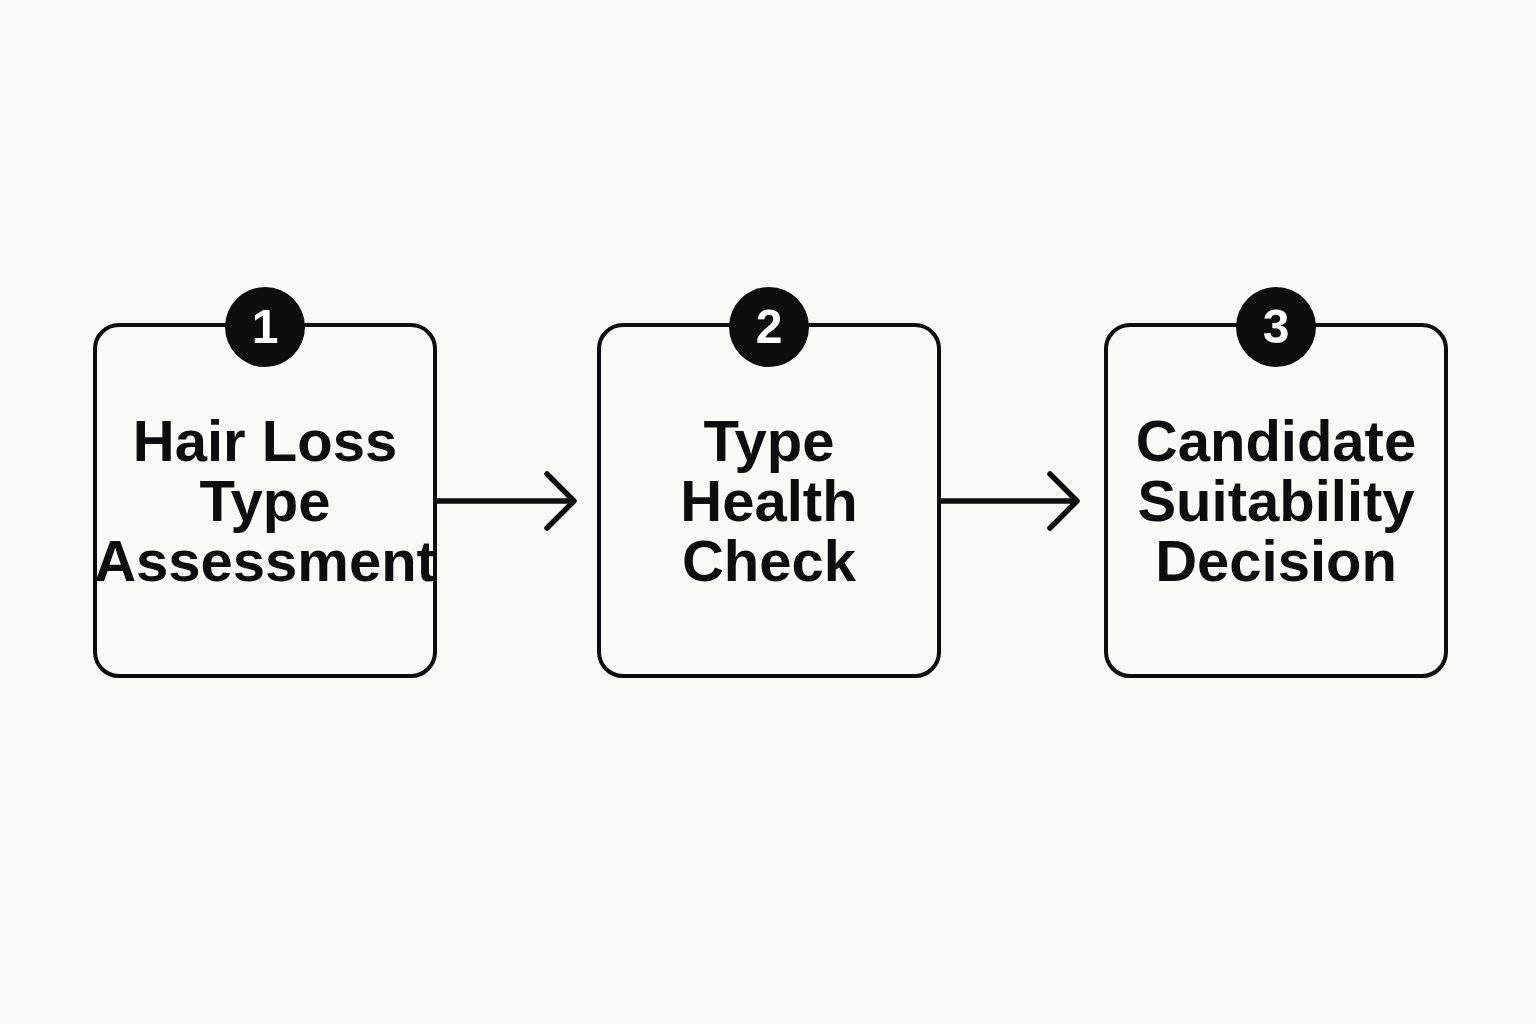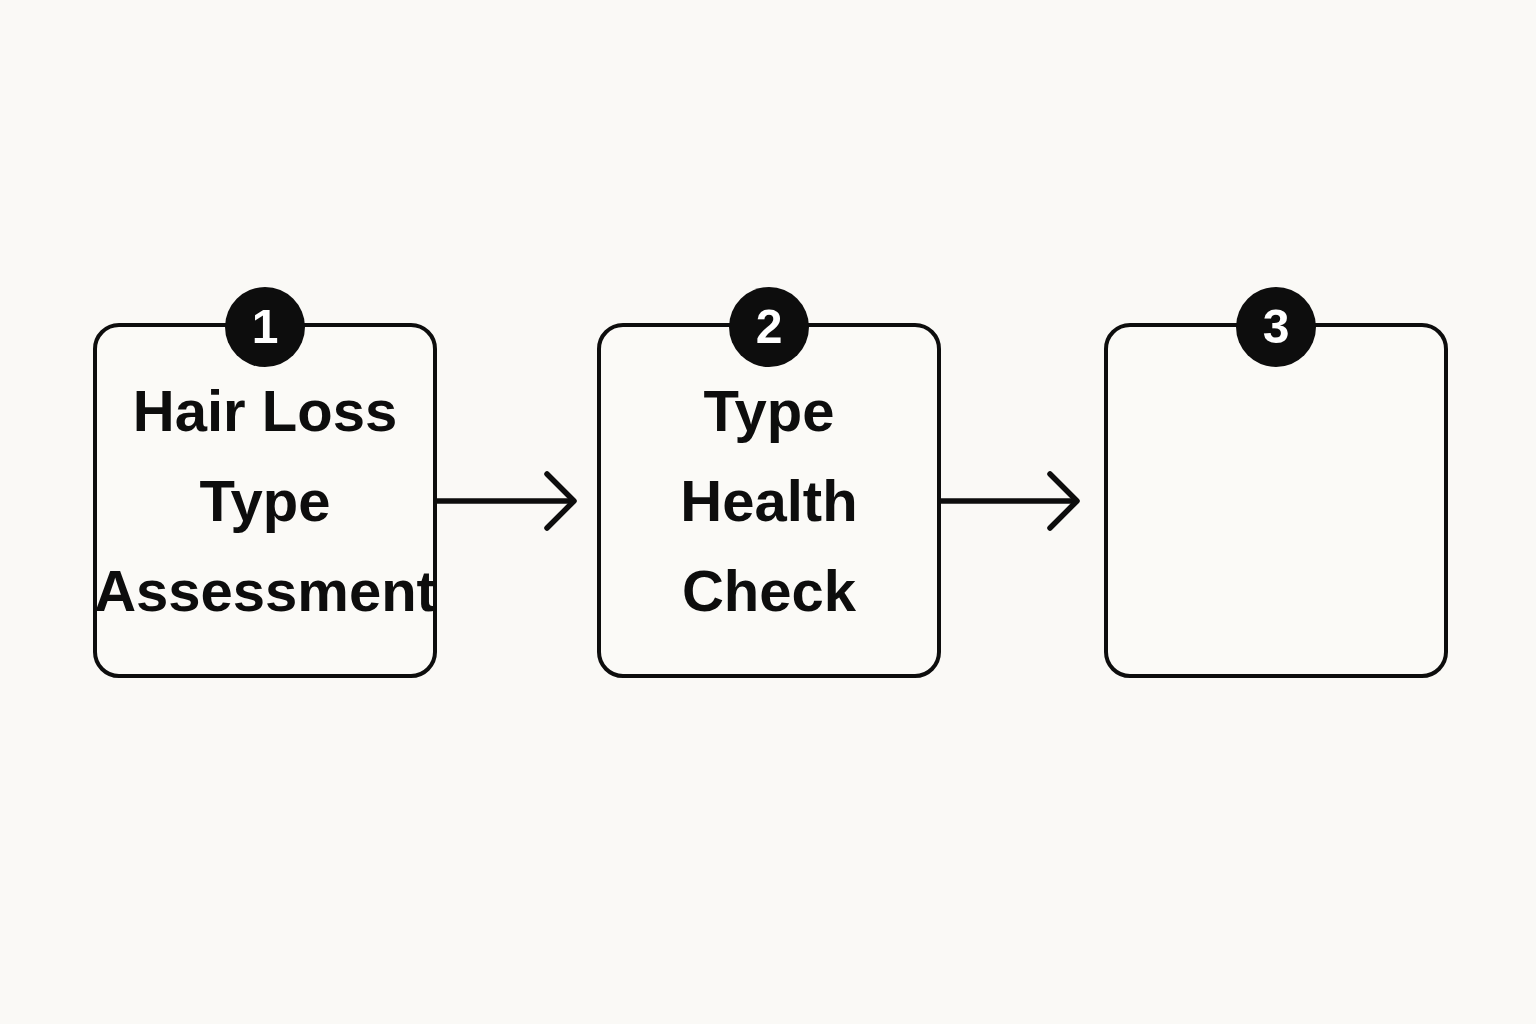--- a/index.html
+++ b/index.html
@@ -51,21 +51,21 @@
     justify-content: center;
     font-size: 48px;
     font-weight: 700;
     line-height: 1;
   }
   .label {
     padding: 0 8px;
     text-align: center;
     font-size: 58px;
     font-weight: 700;
-    line-height: 90px;
+    line-height: 60px;
     color: #0d0d0d;
     letter-spacing: 0px;
   }
   .arrow {
     position: absolute;
     top: 461px;
     width: 145px;
     height: 80px;
   }
   .arrow.a1 { left: 437px; }
@@ -104,15 +104,16 @@
 
   <svg class="arrow a2" viewBox="0 0 145 80" aria-hidden="true">
     <line x1="0" y1="40" x2="136" y2="40"></line>
     <polyline points="110,13 137,40 110,67"></polyline>
   </svg>
 
   <div class="step s3">
     <div class="badge">
       <span>3</span>
     </div>
+    <div class="label">Candidate Suitability Decision</div>
   </div>
 
 </div>
 
 </body></html>

